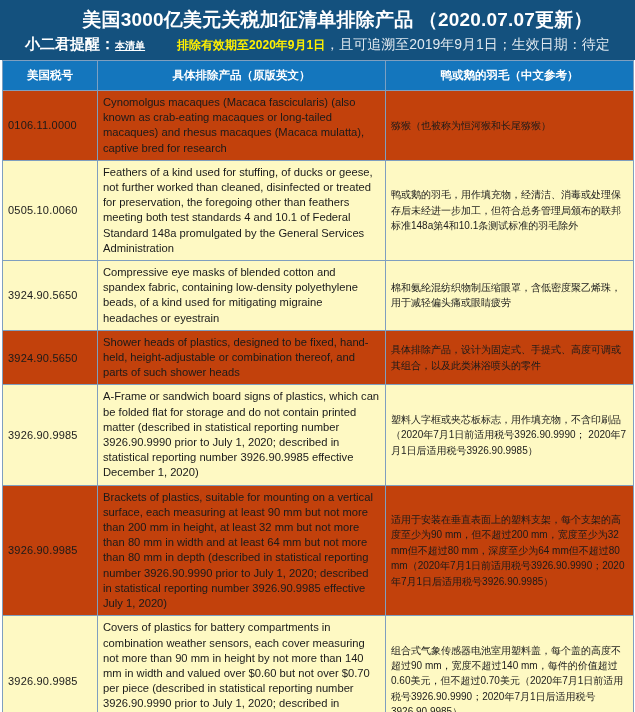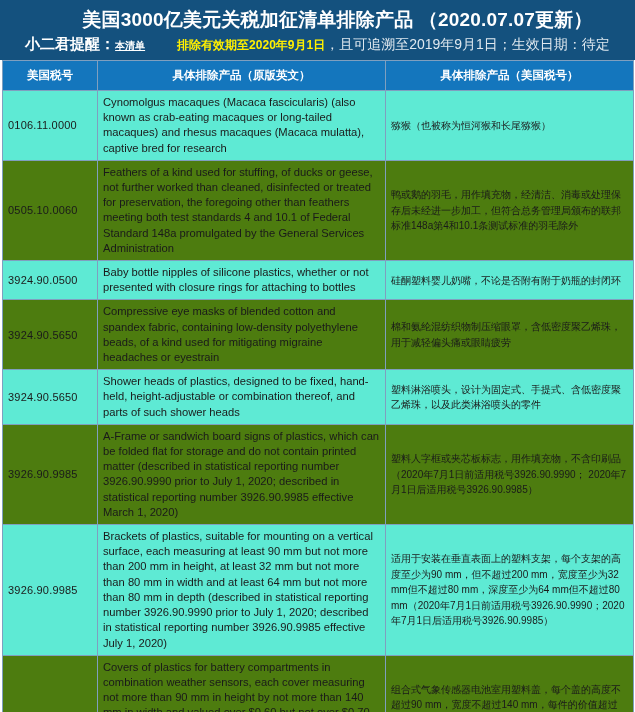--- a/index.html
+++ b/index.html
@@ -104,22 +104,22 @@
     line-height: 15.2px;
     color: #1a1a1a;
     text-align: left;
   }
   td.chn {
     font-size: 10px;
     line-height: 15.4px;
     color: #1a1a1a;
     text-align: left;
   }
-  tr.alt td { background: #4d7c0f; }
-  tr.plain td { background: #5eead4; }
+  tr.alt td { background: #fef9c3; }
+  tr.plain td { background: #c2410c; }
 </style>
 </head>
 <body>
 
 <div id="page">
 
   <div class="banner">
     <div class="banner-title">美国3000亿美元关税加征清单排除产品 （2020.07.07更新）</div>
     <div class="banner-sub">
       <span class="sub-lead">小二君提醒：</span><span class="sub-normal">本清单</span><span class="sub-hl">排除有效期至2020年9月1日</span><span class="sub-tail">，且可追溯至2019年9月1日；生效日期：待定</span>
@@ -130,52 +130,47 @@
     <table class="grid">
       <colgroup>
         <col class="c-code">
           <col class="c-eng">
           <col class="c-chn">
       </colgroup>
       <thead>
         <tr>
           <th>美国税号</th>
           <th>具体排除产品（原版英文）</th>
-          <th>具体排除产品（美国税号）</th>
+          <th>鸭或鹅的羽毛（中文参考）</th>
         </tr>
       </thead>
       <tbody id="tbody">
           <tr class="plain">
             <td class="code">0106.11.0000</td>
             <td class="eng">Cynomolgus macaques (Macaca fascicularis) (also known as crab-eating macaques or long-tailed macaques) and rhesus macaques (Macaca mulatta), captive bred for research</td>
             <td class="chn">猕猴（也被称为恒河猴和长尾猕猴）</td>
           </tr>
           <tr class="alt">
             <td class="code">0505.10.0060</td>
             <td class="eng">Feathers of a kind used for stuffing, of ducks or geese, not further worked than cleaned, disinfected or treated for preservation, the foregoing other than feathers meeting both test standards 4 and 10.1 of Federal Standard 148a promulgated by the General Services Administration</td>
             <td class="chn">鸭或鹅的羽毛，用作填充物，经清洁、消毒或处理保存后未经进一步加工，但符合总务管理局颁布的联邦标准148a第4和10.1条测试标准的羽毛除外</td>
           </tr>
-          <tr class="plain">
-            <td class="code">3924.90.0500</td>
-            <td class="eng">Baby bottle nipples of silicone plastics, whether or not presented with closure rings for attaching to bottles</td>
-            <td class="chn">硅酮塑料婴儿奶嘴，不论是否附有附于奶瓶的封闭环</td>
-          </tr>
           <tr class="alt">
             <td class="code">3924.90.5650</td>
             <td class="eng">Compressive eye masks of blended cotton and spandex fabric, containing low-density polyethylene beads, of a kind used for mitigating migraine headaches or eyestrain</td>
             <td class="chn">棉和氨纶混纺织物制压缩眼罩，含低密度聚乙烯珠，用于减轻偏头痛或眼睛疲劳</td>
           </tr>
           <tr class="plain">
             <td class="code">3924.90.5650</td>
             <td class="eng">Shower heads of plastics, designed to be fixed, hand-held, height-adjustable or combination thereof, and parts of such shower heads</td>
-            <td class="chn">塑料淋浴喷头，设计为固定式、手提式、含低密度聚乙烯珠，以及此类淋浴喷头的零件</td>
+            <td class="chn">具体排除产品，设计为固定式、手提式、高度可调或其组合，以及此类淋浴喷头的零件</td>
           </tr>
           <tr class="alt">
             <td class="code">3926.90.9985</td>
-            <td class="eng">A-Frame or sandwich board signs of plastics, which can be folded flat for storage and do not contain printed matter (described in statistical reporting number 3926.90.9990 prior to July 1, 2020; described in statistical reporting number 3926.90.9985 effective March 1, 2020)</td>
+            <td class="eng">A-Frame or sandwich board signs of plastics, which can be folded flat for storage and do not contain printed matter (described in statistical reporting number 3926.90.9990 prior to July 1, 2020; described in statistical reporting number 3926.90.9985 effective December 1, 2020)</td>
             <td class="chn">塑料人字框或夹芯板标志，用作填充物，不含印刷品 （2020年7月1日前适用税号3926.90.9990； 2020年7月1日后适用税号3926.90.9985）</td>
           </tr>
           <tr class="plain">
             <td class="code">3926.90.9985</td>
             <td class="eng">Brackets of plastics, suitable for mounting on a vertical surface, each measuring at least 90 mm but not more than 200 mm in height, at least 32 mm but not more than 80 mm in width and at least 64 mm but not more than 80 mm in depth (described in statistical reporting number 3926.90.9990 prior to July 1, 2020; described in statistical reporting number 3926.90.9985 effective July 1, 2020)</td>
             <td class="chn">适用于安装在垂直表面上的塑料支架，每个支架的高度至少为90 mm，但不超过200 mm，宽度至少为32 mm但不超过80 mm，深度至少为64 mm但不超过80 mm（2020年7月1日前适用税号3926.90.9990；2020年7月1日后适用税号3926.90.9985）</td>
           </tr>
           <tr class="alt">
             <td class="code">3926.90.9985</td>
             <td class="eng">Covers of plastics for battery compartments in combination weather sensors, each cover measuring not more than 90 mm in height by not more than 140 mm in width and valued over $0.60 but not over $0.70 per piece (described in statistical reporting number 3926.90.9990 prior to July 1, 2020; described in statistical reporting number 3926.90.9985 effective July 1, 2020)</td>

